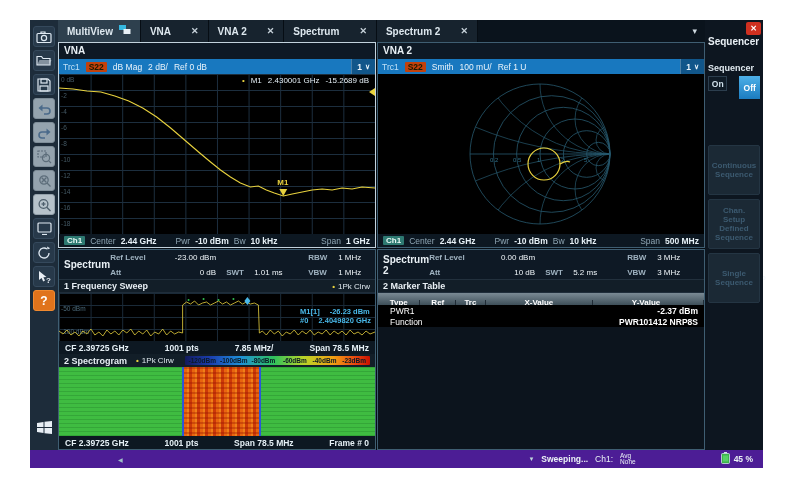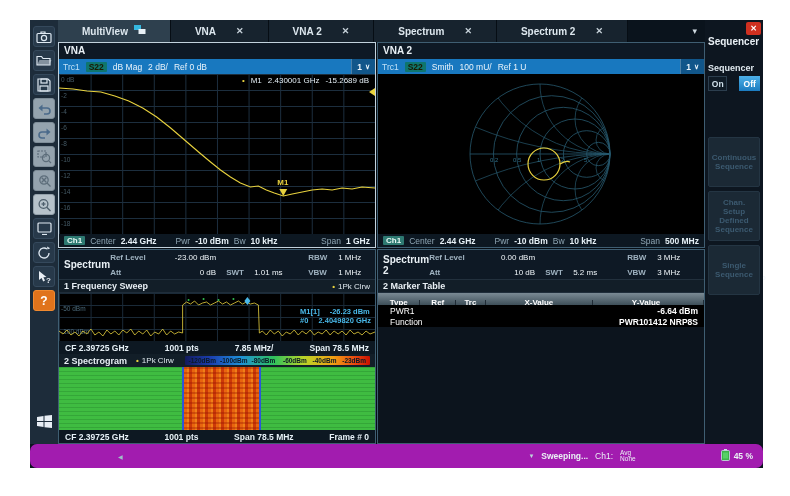--- a/index.html
+++ b/index.html
@@ -13,35 +13,35 @@
   .tb-dark { background:#27394a; border:1px solid #35495c; }
   .tb-lite { background:#94a3ae; border:1px solid #7e8d98; }
   .tb-lite2 { background:#b6c2ca; border:1px solid #93a1ab; }
   .tb-orange { background:#e0731c; border:1px solid #f08a30; }
   .tb-win { background:transparent; margin-top:auto; margin-bottom:12px; }
   .tb-btn svg { display:block; }
 
   
   .center-col { flex:1; display:flex; flex-direction:column; min-width:0; }
   .tabbar { height:22px; background:#0a131c; display:flex; align-items:stretch; }
-  .tab { display:flex; align-items:center; gap:6px; padding:0 24px; font-size:10px; font-weight:bold; color:#dde7ee; background:#17232e; border-right:1px solid #060d14; cursor:pointer; }
+  .tab { display:flex; align-items:center; gap:6px; padding:0 9px; font-size:10px; font-weight:bold; color:#dde7ee; background:#17232e; border-right:1px solid #060d14; cursor:pointer; }
   .tab.active { background:#2e404e; }
   .tab .x { font-size:9px; color:#c7d2da; margin-left:14px; font-weight:bold; cursor:pointer; }
   .tab-overflow { margin-left:auto; align-self:center; padding-right:8px; color:#cfd9e0; font-size:9px; cursor:pointer; }
 
   
   .main { flex:1; display:grid; grid-template-columns:318px 1fr; grid-template-rows:206px 1fr; gap:1px; background:#060d14; min-height:0; }
   .panel { border:1px solid #3f5e72; background:#0c151f; display:flex; flex-direction:column; min-width:0; min-height:0; }
   .panel.focus { border-color:#c2d2dd; }
   .ptitle { height:16px; line-height:16px; padding-left:5px; font-size:10px; font-weight:bold; color:#e9f0f5; background:#0e1925; flex:none; }
 
   
   .thdr { height:15px; background:#1878bf; display:flex; align-items:center; gap:6px; padding-left:4px; font-size:8.5px; color:#eaf4fb; flex:none; }
   .thdr .trc { color:#bfe0f6; font-weight:normal; }
-  .chip { background:#0f766e; color:#1a1a00; font-weight:bold; padding:0 3px; border-radius:1px; }
+  .chip { background:#c2410c; color:#1a1a00; font-weight:bold; padding:0 3px; border-radius:1px; }
   .tdd { margin-left:auto; background:rgba(0,0,0,.28); border-left:1px solid rgba(255,255,255,.25); height:100%; display:flex; align-items:center; gap:3px; padding:0 5px; font-weight:bold; cursor:pointer; }
 
   .plot { flex:1; position:relative; background:#000; overflow:hidden;
     background-image:linear-gradient(#1c2e3e 1px,transparent 1px),linear-gradient(90deg,#1c2e3e 1px,transparent 1px);
     background-size:10% 10%; }
   .plot svg { position:absolute; inset:0; width:100%; height:100%; }
   .ylab { position:absolute; left:2px; font-size:6.5px; color:#5a7686; opacity:.75; }
   .mkread { position:absolute; top:2px; right:6px; font-size:8px; color:#e3edf4; display:flex; gap:6px; }
   .mkread .b { color:#e8d23e; }
   .ref-arrow { position:absolute; right:0; top:14px; width:0; height:0; border-top:4px solid transparent; border-bottom:4px solid transparent; border-right:6px solid #e8d23e; }
@@ -96,26 +96,26 @@
   .trow div { display:flex; align-items:center; }
   .c1{width:13%; padding-left:12px;} .c2{width:11%;} .c3{width:9%;} .c4{width:33%;} .c5{width:34%; justify-content:flex-end; padding-right:6px; font-weight:bold;}
 
   
   .seq { width:58px; background:#0d1620; position:relative; padding:3px; flex:none; }
   .seq-close { position:absolute; top:2px; right:2px; width:15px; height:13px; background:#d03020; border-radius:2px; color:#fff; font-size:8px; font-weight:bold; display:flex; align-items:center; justify-content:center; cursor:pointer; }
   .seq-title { margin-top:13px; font-size:10px; font-weight:bold; color:#e9f0f5; }
   .seq-label { margin-top:16px; font-size:9px; font-weight:bold; color:#dfe8ee; }
   .seq-toggle { margin-top:3px; display:flex; }
   .seq-on { width:25px; height:15px; background:#0f1b26; border:1px solid #2c3e4e; color:#cfe0ea; font-size:8.5px; font-weight:bold; display:flex; align-items:center; justify-content:center; cursor:pointer; }
-  .seq-off { width:27px; height:15px; background:linear-gradient(#4db0e8,#1b7cc0); color:#fff; font-size:8.5px; font-weight:bold; display:flex; align-items:center; justify-content:center; cursor:pointer;margin-left:12px; }
+  .seq-off { width:27px; height:23px; background:linear-gradient(#4db0e8,#1b7cc0); color:#fff; font-size:8.5px; font-weight:bold; display:flex; align-items:center; justify-content:center; cursor:pointer;margin-left:12px; }
   .softkeys { margin-top:46px; display:flex; flex-direction:column; gap:4px; }
   .softkey { height:50px; background:#1b2935; border:1px solid #243543; border-radius:2px; color:#3c5a70; font-size:8px; font-weight:bold; text-align:center; display:flex; align-items:center; justify-content:center; padding:1px 2px; line-height:1.15; cursor:pointer; }
 
   
-  .statusbar { height:24px; background:#a21caf; display:flex; align-items:center; font-size:8.5px; color:#eaf2f5; padding:0 10px; position:relative; flex:none;border-radius:7px; }
+  .statusbar { height:18px; background:#4c1d95; display:flex; align-items:center; font-size:8.5px; color:#eaf2f5; padding:0 10px; position:relative; flex:none; }
   .sb-collapse { position:absolute; left:88px; color:#9fc0c8; font-size:6px; cursor:pointer; }
   .sb-right { margin-left:auto; display:flex; align-items:center; gap:7px; }
   .sb-caret { color:#bcd4da; font-size:6px; cursor:pointer; }
   .avg { font-size:6.5px; line-height:6.5px; text-align:left; }
   .batt-group { display:flex; align-items:center; gap:4px; margin-left:78px; }
 </style>
 </head>
 <body>
 
 <div class="screen">
@@ -505,21 +505,21 @@
               <div class="c2">Ref</div>
               <div class="c3">Trc</div>
               <div class="c4">X-Value</div>
               <div class="c5" style="justify-content:center;padding-right:4px">Y-Value</div>
             </div>
             <div class="trow">
               <div class="c1">PWR1</div>
               <div class="c2"></div>
               <div class="c3"></div>
               <div class="c4"></div>
-              <div class="c5">-6.64 dBm</div>
+              <div class="c5">-2.37 dBm</div>
             </div>
             <div class="trow">
               <div class="c1">Function</div>
               <div class="c2"></div>
               <div class="c3"></div>
               <div class="c4"></div>
               <div class="c5">PWR101412 NRP8S</div>
             </div>
           </div>
         </div>

